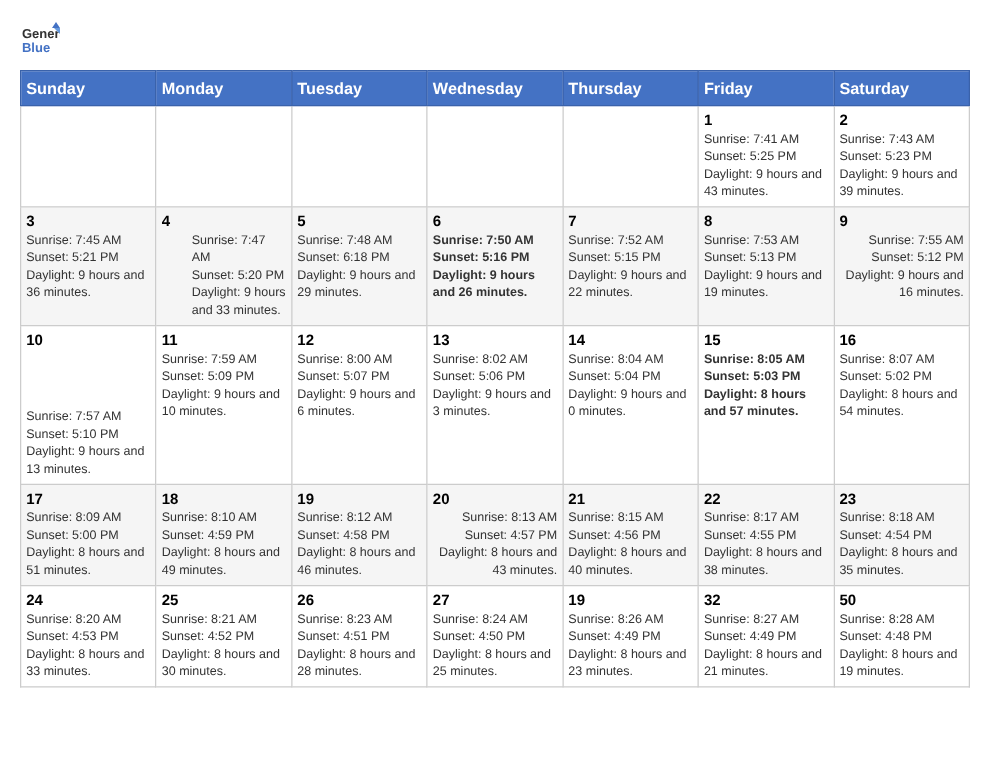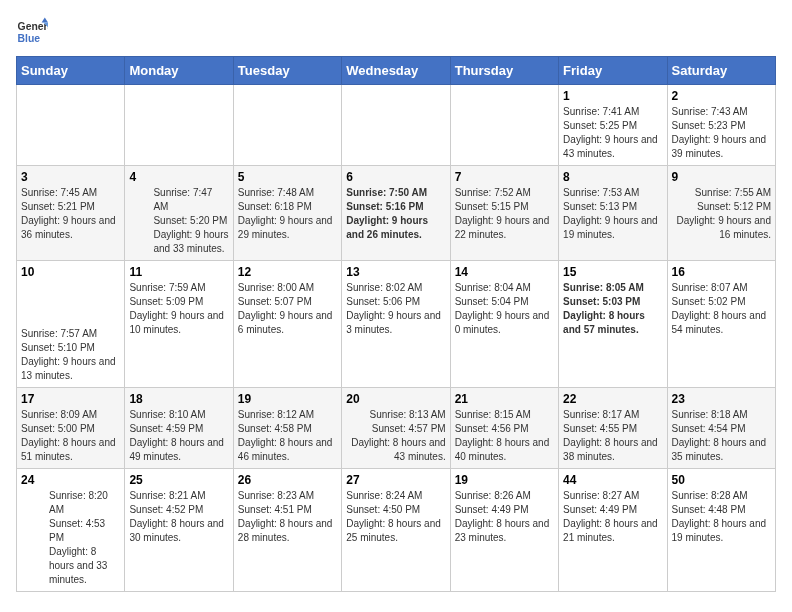--- a/index.html
+++ b/index.html
@@ -261,21 +261,21 @@
         <td>
           <span class="day-number">23</span>
           <div class="day-info" style="white-space: pre-line;">Sunrise: 8:18 AM
 Sunset: 4:54 PM
 Daylight: 8 hours and 35 minutes.</div>
         </td>
       </tr>
       <tr>
         <td>
           <span class="day-number">24</span>
-          <div class="day-info" style="white-space: pre-line; margin-left: 28px;">Sunrise: 8:20 AM
+          <div class="day-info" style="white-space: pre-line;">Sunrise: 8:20 AM
 Sunset: 4:53 PM
 Daylight: 8 hours and 33 minutes.</div>
         </td>
         <td>
           <span class="day-number">25</span>
           <div class="day-info" style="white-space: pre-line;">Sunrise: 8:21 AM
 Sunset: 4:52 PM
 Daylight: 8 hours and 30 minutes.</div>
         </td>
         <td>
@@ -290,21 +290,21 @@
 Sunset: 4:50 PM
 Daylight: 8 hours and 25 minutes.</div>
         </td>
         <td>
           <span class="day-number">19</span>
           <div class="day-info" style="white-space: pre-line;">Sunrise: 8:26 AM
 Sunset: 4:49 PM
 Daylight: 8 hours and 23 minutes.</div>
         </td>
         <td>
-          <span class="day-number">44</span>
+          <span class="day-number">32</span>
           <div class="day-info" style="white-space: pre-line;">Sunrise: 8:27 AM
 Sunset: 4:49 PM
 Daylight: 8 hours and 21 minutes.</div>
         </td>
         <td>
           <span class="day-number">50</span>
           <div class="day-info" style="white-space: pre-line;">Sunrise: 8:28 AM
 Sunset: 4:48 PM
 Daylight: 8 hours and 19 minutes.</div>
         </td>

